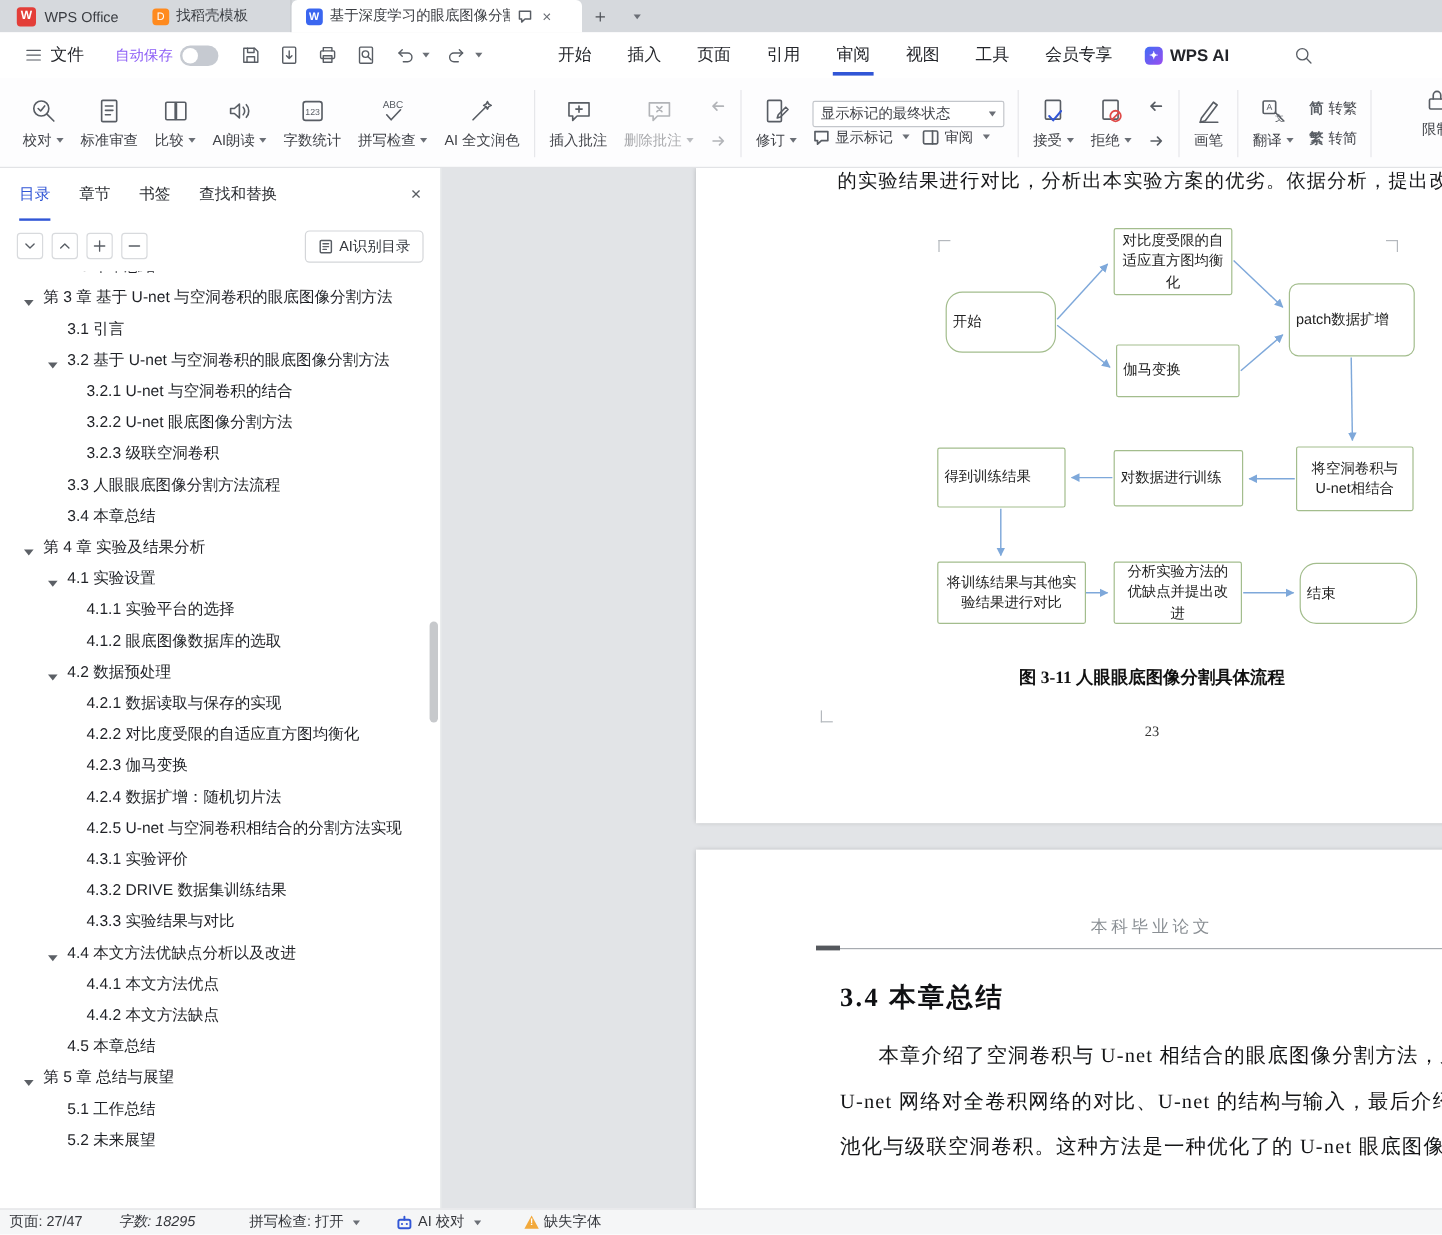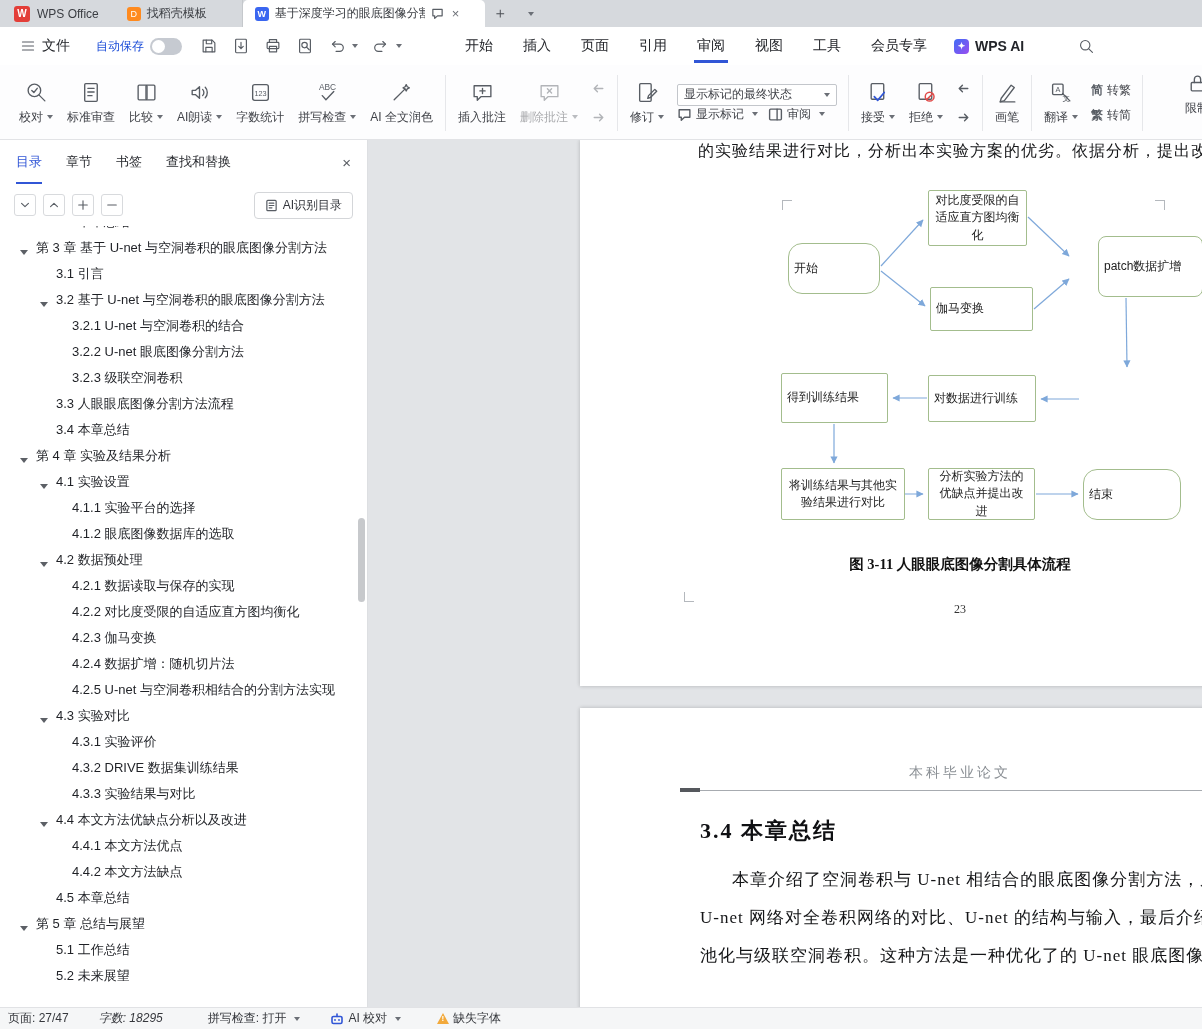--- a/index.html
+++ b/index.html
@@ -31,21 +31,21 @@
   .tab.active { background:#fff; border-right:none; border-radius:5px 5px 0 0; width:242px; padding:0 8px 0 12px; }
   .tabtitle { flex:1; white-space:nowrap; overflow:hidden; max-width:150px; }
   .tabx { color:#6b6f76; font-size:13px; padding:0 2px; }
   .tabplus { display:flex; align-items:center; padding:0 8px; font-size:15px; color:#4c4f55; }
   .tabchev { display:flex; align-items:center; padding:0 8px; }
 
   
   .menubar { position:absolute; top:27px; left:0; right:0; height:38px; background:#fff;
              display:flex; align-items:center; padding-left:12px; font-size:14px; color:#24262b; }
   .filebtn { display:flex; align-items:center; gap:6px; padding:4px 8px; }
-  .autosave { display:flex; align-items:center; gap:6px; margin-left:18px; font-size:12px; color:#1d4ed8; }
+  .autosave { display:flex; align-items:center; gap:6px; margin-left:18px; font-size:12px; color:#8b5cf6; }
   .toggle { width:32px; height:17px; border-radius:9px; background:#c6cad1; position:relative; display:inline-block; }
   .knob { position:absolute; left:2px; top:2px; width:13px; height:13px; border-radius:50%; background:#fff; }
   .qicons { display:flex; align-items:center; gap:10px; margin-left:16px; }
   .qbtn { display:flex; align-items:center; gap:2px; padding:2px; }
   .mtabs { display:flex; align-items:center; margin-left:46px; }
   .mtab { padding:7px 15px; position:relative; }
   .mtab.active { color:#1d1f24; }
   .mtab.active::after { content:""; position:absolute; left:12px; right:12px; bottom:-1px; height:3px; background:#3156d6; }
   .wpsai { display:flex; align-items:center; gap:6px; padding:7px 12px; font-weight:bold; color:#23252a; }
   .aimark { width:15px; height:15px; border-radius:4px; background:linear-gradient(135deg,#3f6df5,#9a4df0);
@@ -553,24 +553,20 @@
         </div>
       <div class="trow l3">
           <span>4.2.3 伽马变换</span>
         </div>
       <div class="trow l3">
           <span>4.2.4 数据扩增：随机切片法</span>
         </div>
       <div class="trow l3">
           <span>4.2.5 U-net 与空洞卷积相结合的分割方法实现</span>
         </div>
-      <div class="trow l2">
-          <span class="car"></span>
-          <span>4.3 实验对比</span>
-        </div>
       <div class="trow l3">
           <span>4.3.1 实验评价</span>
         </div>
       <div class="trow l3">
           <span>4.3.2 DRIVE 数据集训练结果</span>
         </div>
       <div class="trow l3">
           <span>4.3.3 实验结果与对比</span>
         </div>
       <div class="trow l2">
@@ -633,22 +629,25 @@
         </svg>
         <div class="fnode" style="left:208px; top:103px; width:92px; height:51px; border-radius:14px;">
             <span>开始</span>
           </div>
         <div class="fnode" style="left:348px; top:50px;  width:99px; height:56px;">
             <span>对比度受限的自适应直方图均衡化</span>
           </div>
         <div class="fnode" style="left:350px; top:147px; width:103px; height:44px;">
             <span>伽马变换</span>
           </div>
-        <div class="fnode" style="left:494px; top:96px;  width:105px; height:61px; border-radius:8px;margin-left:24px;">
+        <div class="fnode" style="left:494px; top:96px;  width:105px; height:61px; border-radius:8px;">
             <span>patch数据扩增</span>
+          </div>
+        <div class="fnode" style="left:500px; top:232px; width:98px; height:54px;">
+            <span>将空洞卷积与 U-net相结合</span>
           </div>
         <div class="fnode" style="left:348px; top:235px; width:108px; height:47px;">
             <span>对数据进行训练</span>
           </div>
         <div class="fnode" style="left:201px; top:233px; width:107px; height:50px;">
             <span>得到训练结果</span>
           </div>
         <div class="fnode" style="left:201px; top:328px; width:124px; height:52px;">
             <span>将训练结果与其他实验结果进行对比</span>
           </div>

